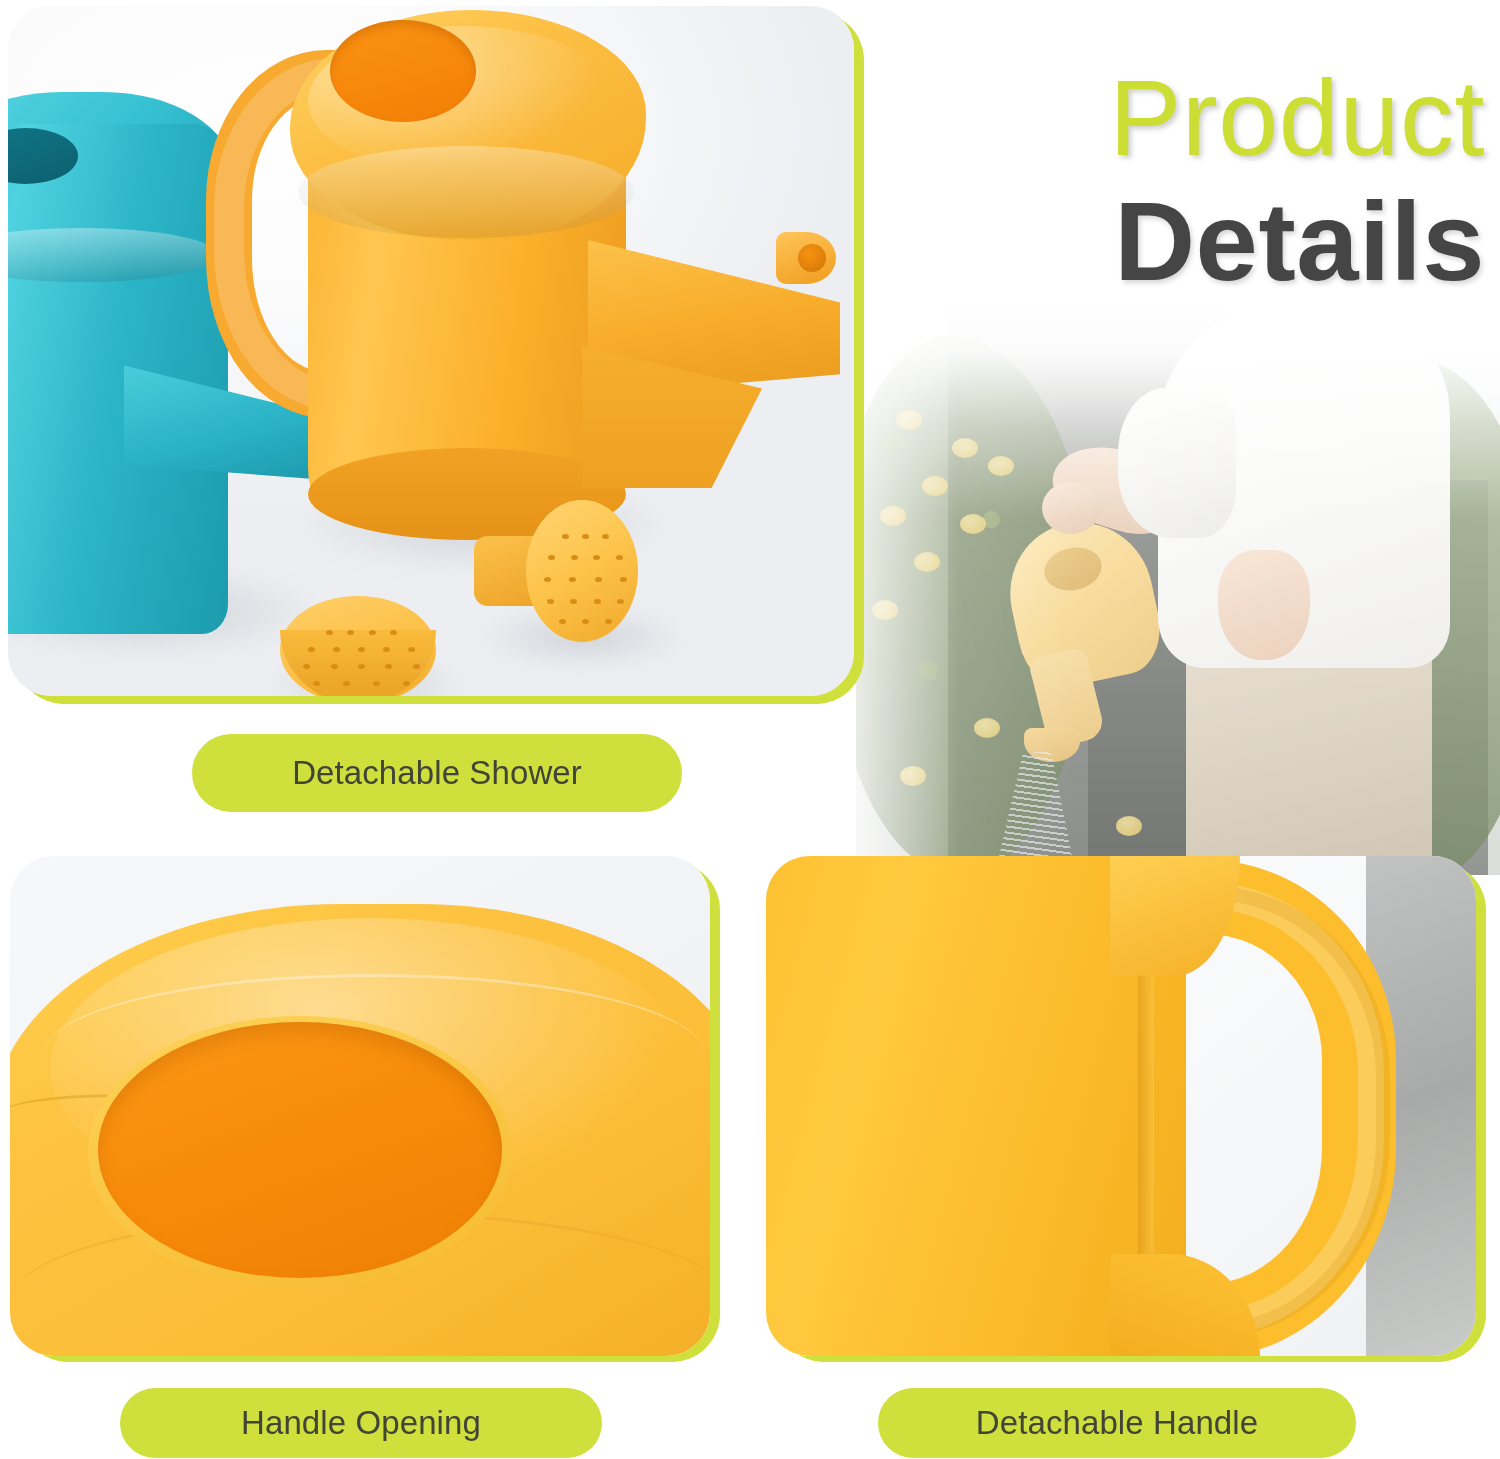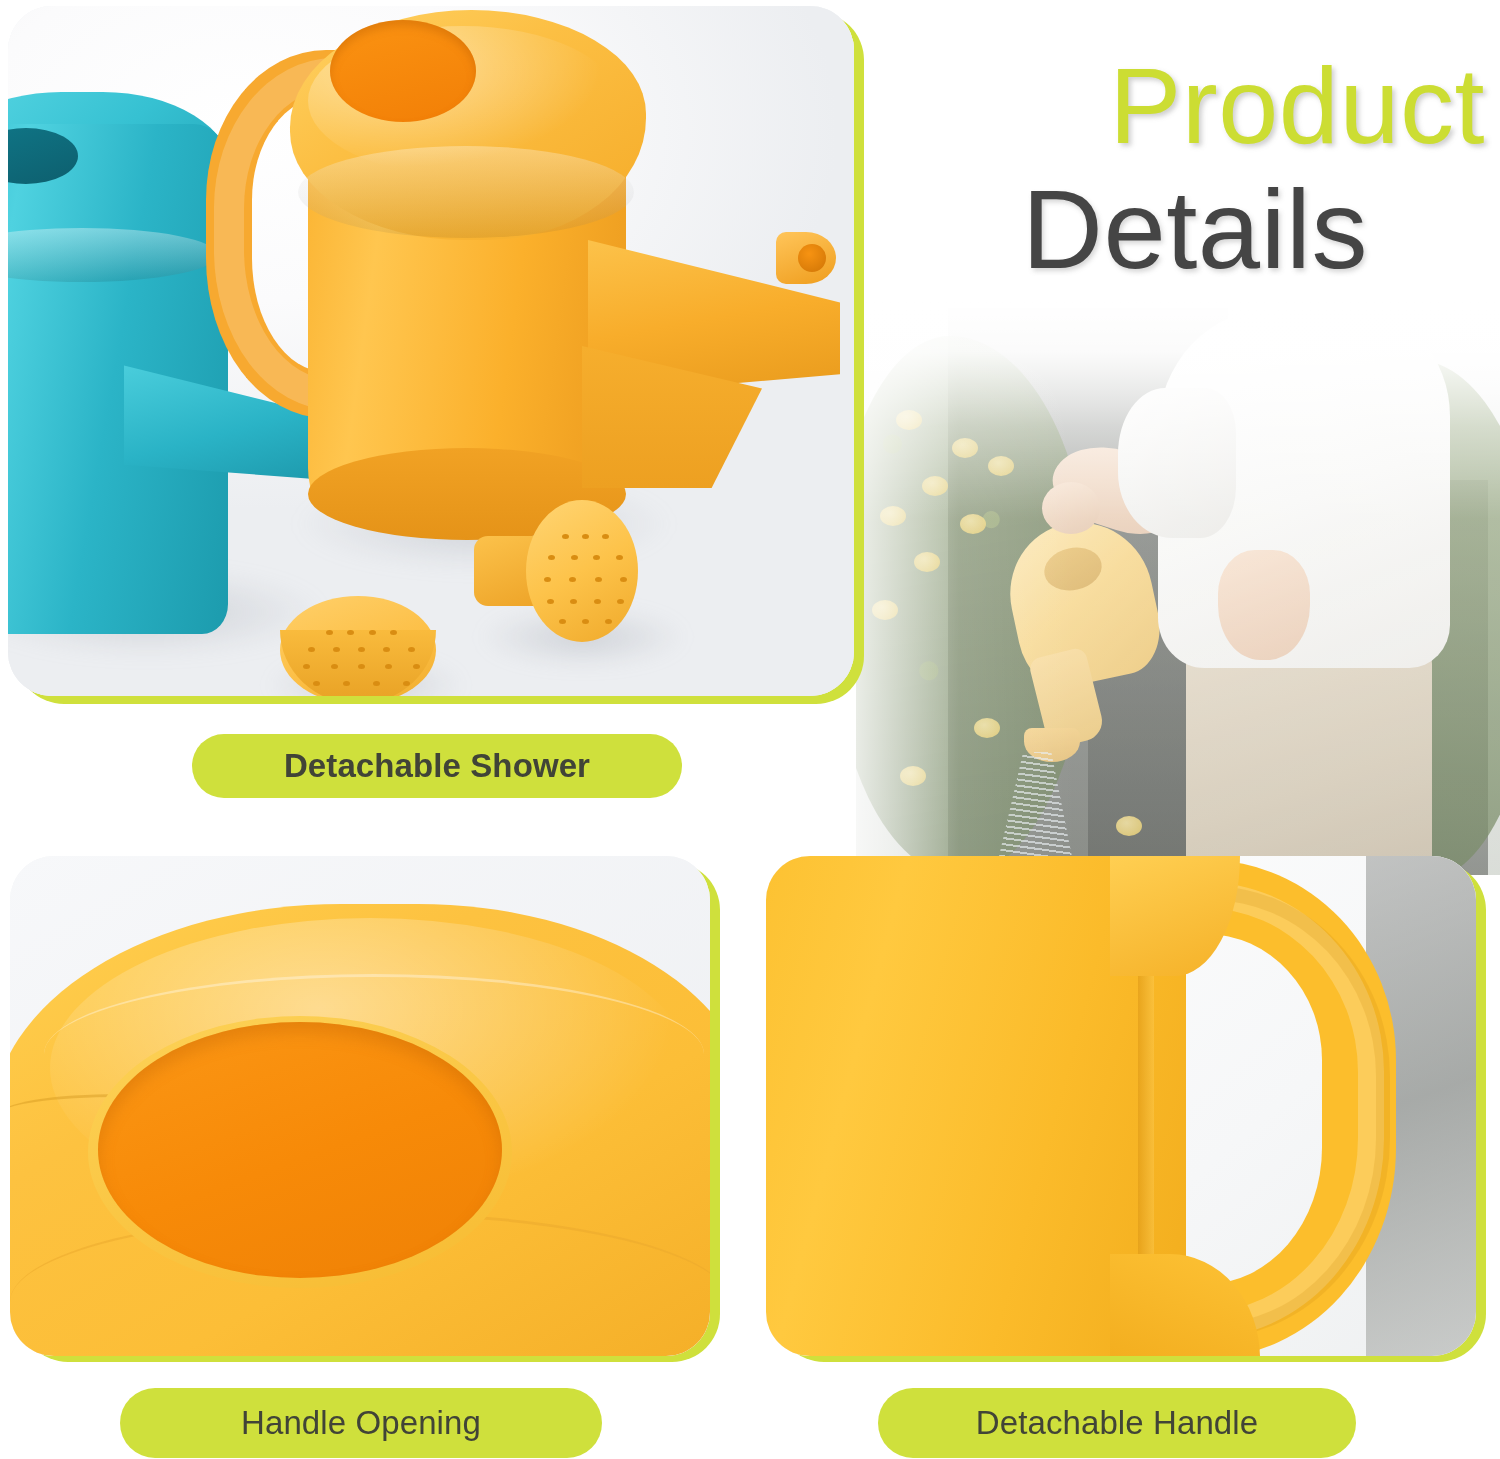--- a/index.html
+++ b/index.html
@@ -174,21 +174,21 @@
   
   .pill {
     position:absolute;
     background:#cfe03c;
     border-radius:999px;
     color:#414437;
     display:flex; align-items:center; justify-content:center;
     font-size:33px; letter-spacing:.1px;
     white-space:nowrap;
   }
-  #pill-shower { left:192px; top:734px; width:490px; height:64px;font-weight:bold; }
+  #pill-shower { left:192px; top:734px; width:490px; height:78px; }
   #pill-opening { left:120px; top:1388px; width:482px; height:70px; }
   #pill-handle  { left:878px; top:1388px; width:478px; height:70px; }
 
   
   #lifestyle {
     position:absolute; left:856px; top:300px; width:644px; height:575px;
     overflow:hidden;
   }
   .ls-layer { position:absolute; inset:0; }
   #ls-sky {
@@ -290,38 +290,37 @@
     background:
       linear-gradient(180deg, #ffffff 0%, rgba(255,255,255,.94) 9%, rgba(255,255,255,.58) 22%, rgba(255,255,255,.30) 38%, rgba(255,255,255,.26) 100%);
   }
   #ls-fade-l {
     position:absolute; inset:0;
     background: linear-gradient(90deg, rgba(255,255,255,.78) 0%, rgba(255,255,255,.12) 16%, rgba(255,255,255,0) 34%);
   }
 
   
   #title {
-    position:absolute; left:905px; top:52px; width:580px;
+    position:absolute; left:905px; top:64px; width:580px;
     text-align:right; line-height:1.0;
   }
   #title .l1 {
     display:block;
     font-size:108px; font-weight:400;
     color:#ccdd33;
     text-shadow: 3px 3px 5px rgba(120,120,120,.35);
     letter-spacing:.5px;
   }
   #title .l2 {
     display:block;
-    font-size:112px; font-weight:400;
+    font-size:112px; font-weight:700;
     color:#454545;
     text-shadow: 2px 3px 5px rgba(120,120,120,.30);
     letter-spacing:.5px;
     margin-top:14px;
-    text-align:center;
   }
 
   
   #bl-frame { left:20px; top:862px; width:700px; height:500px; }
   #bl-panel { left:10px; top:856px; width:700px; height:500px; }
   #bl-bg { position:absolute; inset:0; background:linear-gradient(150deg,#f7f8fa 0%, #eceef1 100%); }
   #bl-lid {
     position:absolute; left:-18px; top:48px; width:760px; height:520px;
     background: linear-gradient(150deg,#ffd04f 0%, #fdc240 30%, #fcbe37 58%, #f3ab24 100%);
     border-radius: 46% 44% 22% 24% / 42% 40% 26% 28%;

